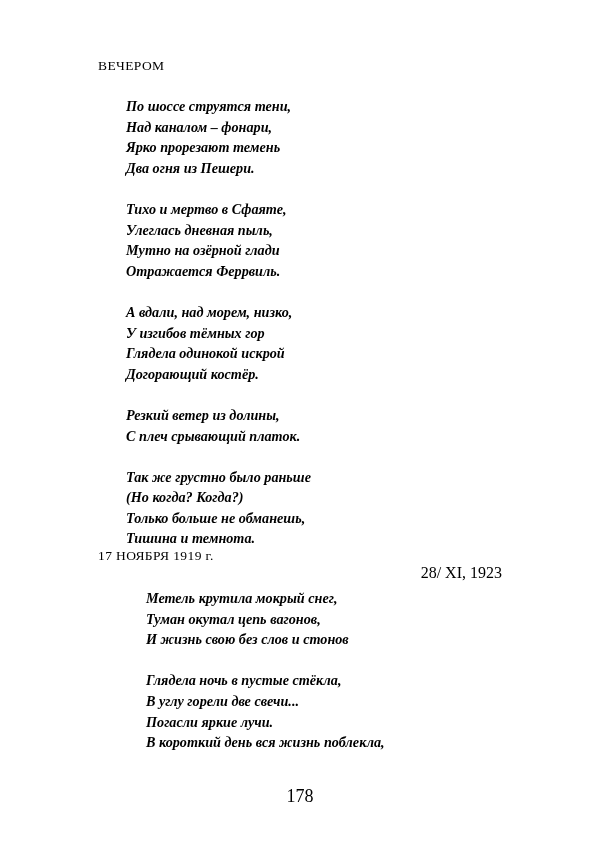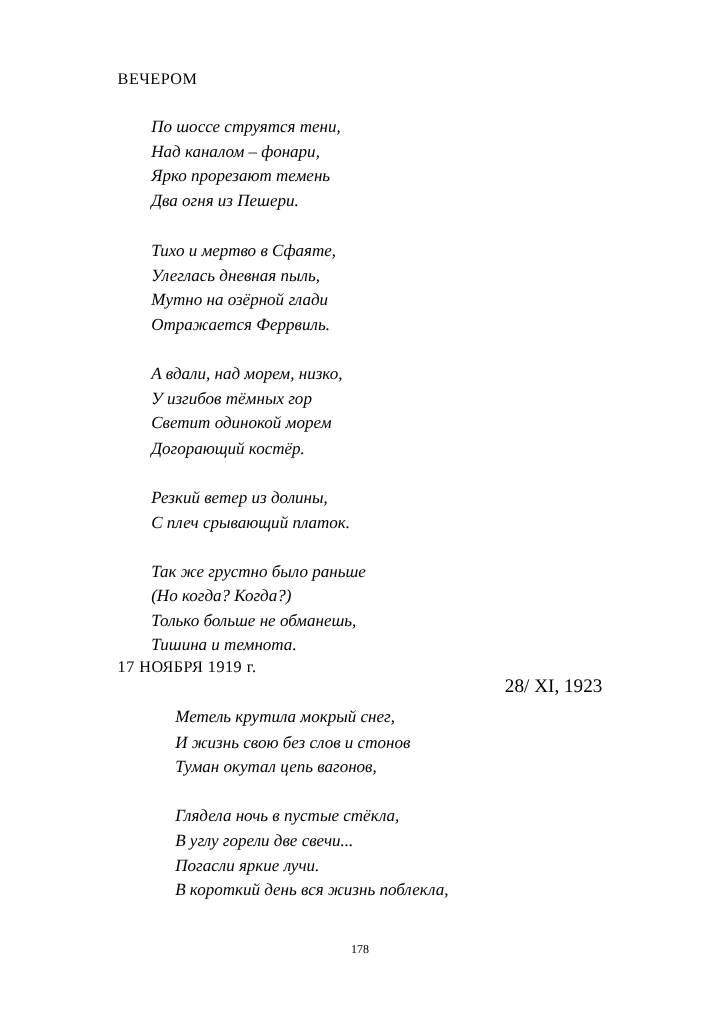--- a/index.html
+++ b/index.html
@@ -33,41 +33,42 @@
   .poem-title.caps {
     text-transform: none;
   }
   .stanza {
     font-style: italic;
     font-size: 14.2px;
     line-height: 20.6px;
     margin: 0;
     padding: 0;
     list-style: none;
+    font-weight: bold;
   }
   .stanza li {
     white-space: pre;
   }
   .stanza-gap {
     height: 20.6px;
   }
   .poem-body {
     margin-left: 28px;
   }
   .poem-date {
     font-style: normal;
     font-size: 16px;
     text-align: right;
     width: 100%;
   }
   .folio {
     position: absolute;
     width: 100%;
     text-align: center;
-    font-size: 10px;
+    font-size: 18px;
     font-style: normal;
   }
   #poem1 { left: 98px; top: 58px; width: 404px; }
   #poem1-body { margin-top: 22px; }
   #poem1-date { margin-top: 15px; }
   #poem2 { left: 98px; top: 548px; width: 404px; }
   #poem2-body { margin-top: 24px; margin-left: 48px; }
   #folio { top: 786px; left: 0; }
 </style>
 </head>
@@ -91,21 +92,21 @@
         <li>Тихо и мертво в Сфаяте,</li>
         <li>Улеглась дневная пыль,</li>
         <li>Мутно на озёрной глади</li>
         <li>Отражается Феррвиль.</li>
       </ul>
       <div class="stanza-gap"></div>
 
       <ul class="stanza">
         <li>А вдали, над морем, низко,</li>
         <li>У изгибов тёмных гор</li>
-        <li>Светит одинокой морем</li>
+        <li>Глядела одинокой искрой</li>
         <li>Догорающий костёр.</li>
       </ul>
       <div class="stanza-gap"></div>
 
       <ul class="stanza">
         <li>Резкий ветер из долины,</li>
         <li>С плеч срывающий платок.</li>
       </ul>
       <div class="stanza-gap"></div>
 
@@ -119,22 +120,22 @@
     </div>
     <div class="poem-date" id="poem1-date">28/ XI, 1923</div>
   </div>
 
   <div class="poem" id="poem2">
     <div class="poem-title">17 НОЯБРЯ 1919 г.</div>
     <div class="poem-body" id="poem2-body">
 
       <ul class="stanza">
         <li>Метель крутила мокрый снег,</li>
+        <li>Туман окутал цепь вагонов,</li>
         <li>И жизнь свою без слов и стонов</li>
-        <li>Туман окутал цепь вагонов,</li>
       </ul>
       <div class="stanza-gap"></div>
 
       <ul class="stanza">
         <li>Глядела ночь в пустые стёкла,</li>
         <li>В углу горели две свечи...</li>
         <li>Погасли яркие лучи.</li>
         <li>В короткий день вся жизнь поблекла,</li>
       </ul>
 

